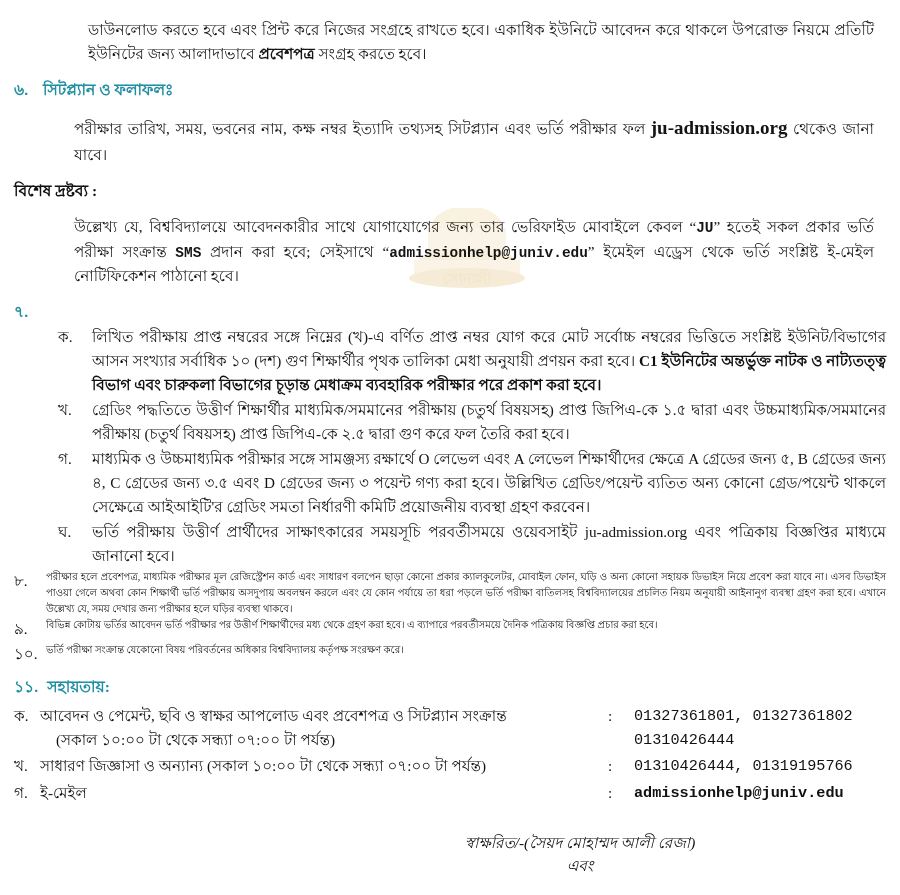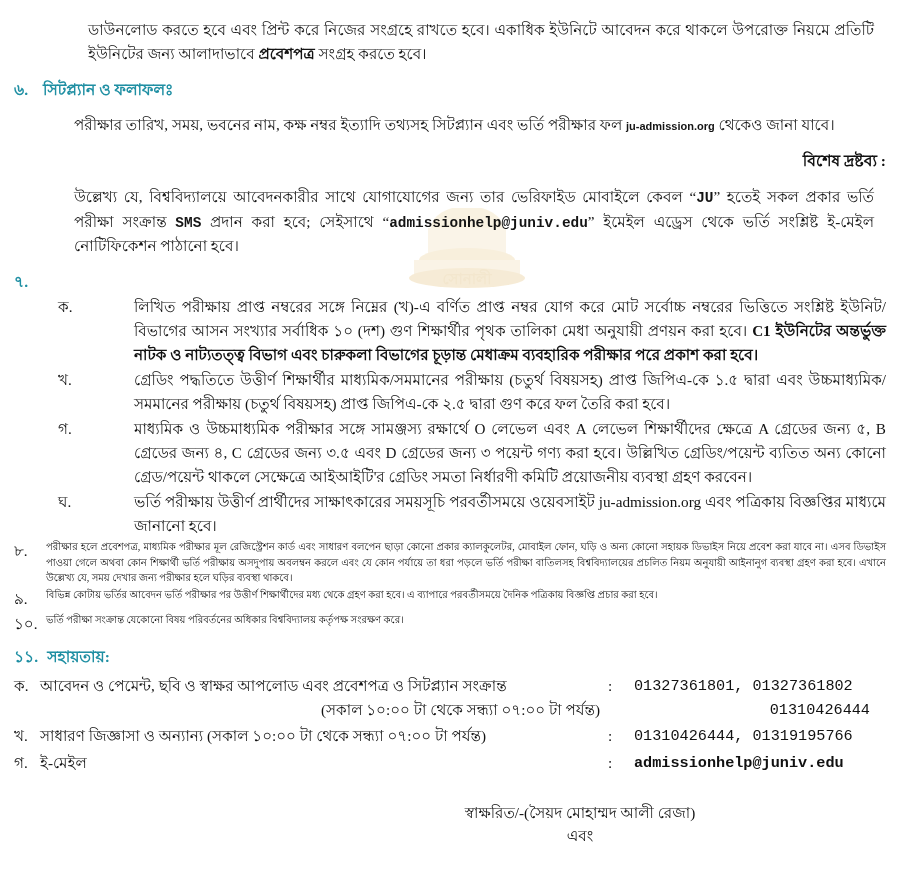--- a/index.html
+++ b/index.html
@@ -55,41 +55,39 @@
     gap: 9px;
   }
   .sec-head .num { min-width: 20px; }
 
   .note-head {
     color: #111111;
     font-weight: bold;
     font-size: 15.6px;
     margin: 10px 0 1px 0;
     line-height: 1.5;
-    text-align: right;
   }
 
   
   .sub-item {
     display: flex;
     gap: 0;
     padding-left: 44px;
     margin-top: 1px;
   }
   .sub-item .marker {
     flex: 0 0 34px;
     font-size: 15.2px;
     line-height: 1.58;
   }
   .sub-item .body {
     flex: 1 1 auto;
     font-size: 15.2px;
     line-height: 1.58;
     text-align: justify;
-    margin-left: 42px;
   }
 
   
   .num-item {
     display: flex;
     gap: 0;
     margin-top: 1px;
   }
   .num-item .marker {
     flex: 0 0 32px;
@@ -98,23 +96,23 @@
   }
   .num-item .body {
     flex: 1 1 auto;
     font-size: 10px;
     line-height: 1.58;
     text-align: justify;
   }
 
   b, .b { font-weight: bold; }
   .mono-link {
-    font-family: Liberation Sans, sans-serif;
-    font-weight: bold;
-    font-size: 11px;
+    font-family: Liberation Serif, serif;
+    font-weight: bold;
+    font-size: 19px;
   }
   .latin {
     font-family: Liberation Mono, monospace;
     font-weight: bold;
     font-size: 14.4px;
   }
 
   
   #support-table {
     margin-top: 4px;
@@ -130,32 +128,33 @@
   }
   .col-marker { width: 26px; }
   .col-label  { width: 560px; padding-right: 8px !important; }
   .col-colon  { width: 26px; text-align: left; }
   .col-value  {
     font-family: Liberation Mono, monospace;
     font-size: 15px;
     white-space: nowrap;
   }
   .col-value.bold { font-weight: bold; }
-  .sub-line { display: block; padding-left: 16px; text-align: right; }
+  .sub-line { display: block; padding-left: 16px; }
 
   
   #signature {
     margin-top: 26px;
     text-align: center;
     padding-right: 40px;
     padding-left: 300px;
   }
   #signature div {
     font-size: 15.2px;
     line-height: 1.5;
+    font-style: italic;
   }
 </style>
 </head>
 <body>
 
 <div id="page">
 
   <svg id="watermark" viewBox="0 0 210 92" xmlns="http://www.w3.org/2000/svg">
     <ellipse cx="105" cy="20" rx="36" ry="22" fill="#f5e6c4"></ellipse>
     <rect x="66" y="20" width="78" height="30" fill="#f7ebd2"></rect>

